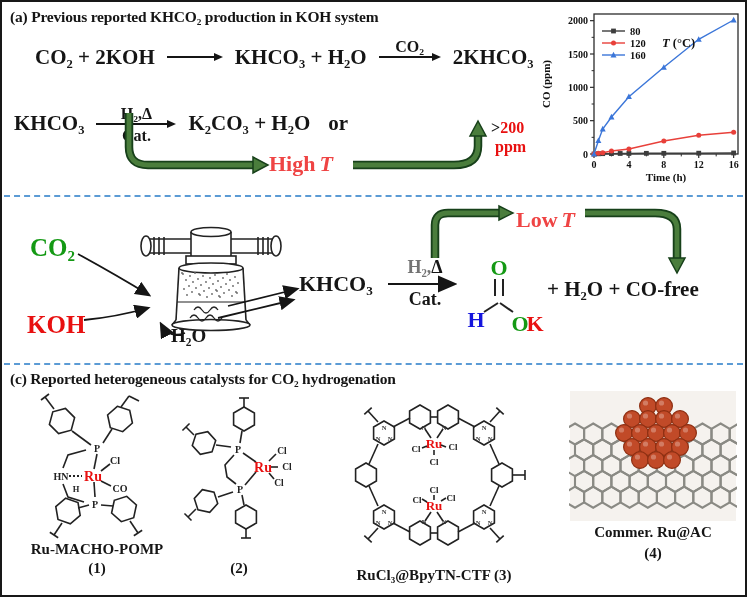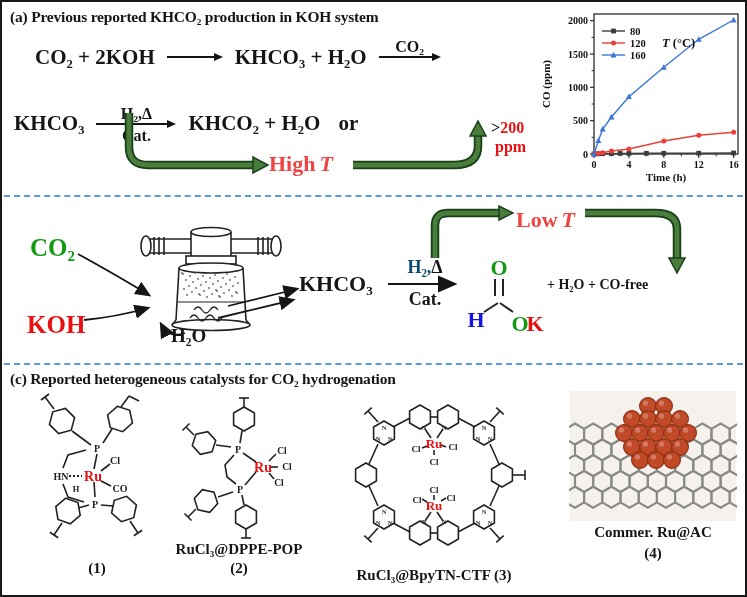--- a/index.html
+++ b/index.html
@@ -14,21 +14,21 @@
   .eq{position:absolute;display:flex;align-items:center;gap:12px;font-size:21px;font-weight:700;white-space:nowrap}
   .rxn{position:relative;height:30px;display:inline-block;flex:0 0 auto}
   .shaft{position:absolute;left:0;right:7px;top:14px;height:2.3px;background:#151515}
   .head{position:absolute;right:0;top:15.2px;transform:translateY(-50%);width:0;height:0;
         border-left:9px solid #151515;border-top:4.6px solid transparent;border-bottom:4.6px solid transparent}
   .rxn .top{position:absolute;left:0;right:0;bottom:17px;text-align:center;font-size:16px;font-weight:700;line-height:1;white-space:nowrap}
   .rxn .bot{position:absolute;left:0;right:0;top:19px;text-align:center;font-size:16px;font-weight:700;line-height:1;white-space:nowrap}
   .abs{position:absolute;white-space:nowrap}
   .purple{color:#ef4444;font-size:22px;font-weight:700}
   .purple i{margin-left:4px}
-  .red{color:#e81010}.green{color:#149914}.blue{color:#0c4a6e}
+  .red{color:#e81010}.green{color:#149914}.blue{color:#737373}
   .big{font-size:25px;font-weight:700}
   .note{font-size:16px;font-weight:700;line-height:1.15}
   .overlay{position:absolute;left:0;top:0;pointer-events:none}
   .clabel{position:absolute;text-align:center;font-size:15px;font-weight:700;white-space:nowrap}
   .structsvg{position:absolute}
 </style>
 </head>
 <body>
 
 <div id="fig">
@@ -44,31 +44,32 @@
       <span class="rxn" style="width:56px">
         <span class="shaft"></span>
         <span class="head"></span>
       </span>
       <span>KHCO₃ + H₂O</span>
       <span class="rxn" style="width:62px">
         <span class="top">CO₂</span>
         <span class="shaft"></span>
         <span class="head"></span>
       </span>
+      <span>2KHCO₃</span>
     </div>
 
     <div class="eq" style="left:12px;top:97px">
       <span>KHCO₃</span>
       <span class="rxn" style="width:80px">
         <span class="top">H₂,Δ</span>
         <span class="bot">Cat.</span>
         <span class="shaft"></span>
         <span class="head"></span>
       </span>
-      <span>KHCO₂ + H₂O</span>
+      <span>K₂CO₃ + H₂O</span>
       <span style="margin:12px 6px">or</span>
     </div>
 
     <div class="abs purple" style="left:267px;top:149px">
       <span>High</span><i>T</i>
     </div>
 
     <div class="abs note" style="left:489px;top:117px">
       <span>&gt;</span><span class="red">200</span>
     </div>
@@ -247,21 +248,21 @@
       <line x1="43" y1="31" x2="43" y2="48" stroke="#222" stroke-width="2"></line>
       <line x1="51" y1="31" x2="51" y2="48" stroke="#222" stroke-width="2"></line>
       <line x1="46" y1="55" x2="32" y2="64" stroke="#222" stroke-width="2"></line>
       <line x1="48" y1="55" x2="61" y2="64" stroke="#222" stroke-width="2"></line>
       <text x="47" y="27" text-anchor="middle" font-size="22" font-weight="700" fill="#149914">O</text>
       <text x="24" y="79" text-anchor="middle" font-size="22" font-weight="700" fill="#1515dd">H</text>
       <text x="68" y="83" text-anchor="middle" font-size="22" font-weight="700" fill="#149914">O</text>
       <text x="83" y="83" text-anchor="middle" font-size="22" font-weight="700" fill="#e81010">K</text>
     </svg>
 
-    <div class="abs" style="left:545px;top:81px;font-size:14px;font-weight:700">+ H₂O + CO-free</div>
+    <div class="abs" style="left:545px;top:81px;font-size:21px;font-weight:700">+ H₂O + CO-free</div>
 
     <div class="abs purple" style="left:514px;top:11px">
       <span>Low</span><i>T</i>
     </div>
 
     <svg class="overlay" width="747" height="168">
       <defs>
         <marker id="ah" markerWidth="9" markerHeight="8" refX="7.5" refY="4" orient="auto">
           <path d="M0,0 L9,4 L0,8 z" fill="#151515"></path>
         </marker>
@@ -496,22 +497,22 @@
         <circle cx="111" cy="57" r="8.4" fill="#c14a28" stroke="#8d2f12" stroke-width="1.2"></circle>
         <circle cx="108.5" cy="54" r="2.6" fill="rgba(255,255,255,0.28)"></circle>
         <circle cx="71" cy="70" r="8.4" fill="#c14a28" stroke="#8d2f12" stroke-width="1.2"></circle>
         <circle cx="68.5" cy="67" r="2.6" fill="rgba(255,255,255,0.28)"></circle>
         <circle cx="87" cy="70" r="8.4" fill="#c14a28" stroke="#8d2f12" stroke-width="1.2"></circle>
         <circle cx="84.5" cy="67" r="2.6" fill="rgba(255,255,255,0.28)"></circle>
         <circle cx="103" cy="70" r="8.4" fill="#c14a28" stroke="#8d2f12" stroke-width="1.2"></circle>
         <circle cx="100.5" cy="67" r="2.6" fill="rgba(255,255,255,0.28)"></circle>
       </svg>
 
+    <div class="clabel" style="left:10px;top:177px;width:170px">Ru-MACHO-POMP</div>
     <div class="clabel" style="left:10px;top:196px;width:170px">(1)</div>
-    <div class="clabel" style="left:168px;top:177px;width:138px">RuCl₃@DPPE-POP</div>
     <div class="clabel" style="left:168px;top:196px;width:138px">(2)</div>
     <div class="clabel" style="left:327px;top:203px;width:210px">RuCl₃@BpyTN-CTF (3)</div>
     <div class="clabel" style="left:565px;top:160px;width:172px">Commer. Ru@AC</div>
     <div class="clabel" style="left:565px;top:181px;width:172px">(4)</div>
   </div>
 
   <div class="sep" style="top:193px"></div>
   <div class="sep" style="top:361px"></div>
 </div>
 

